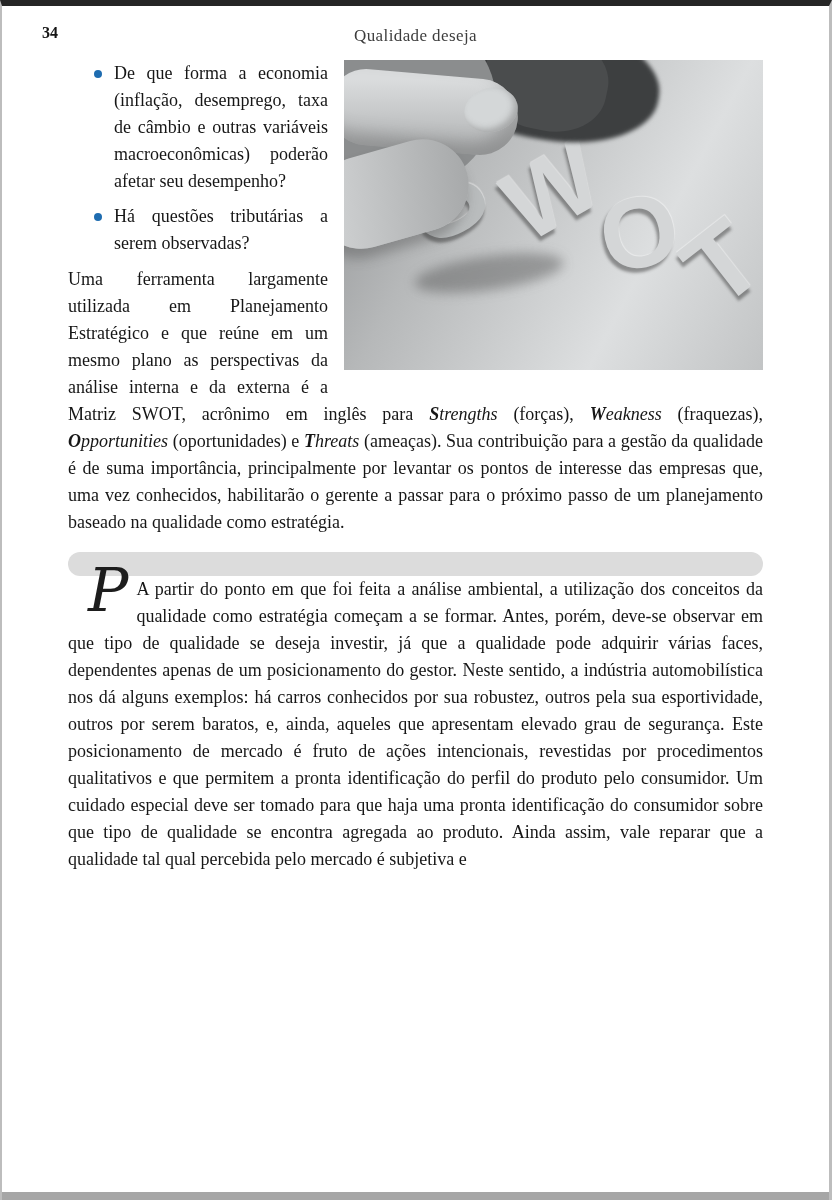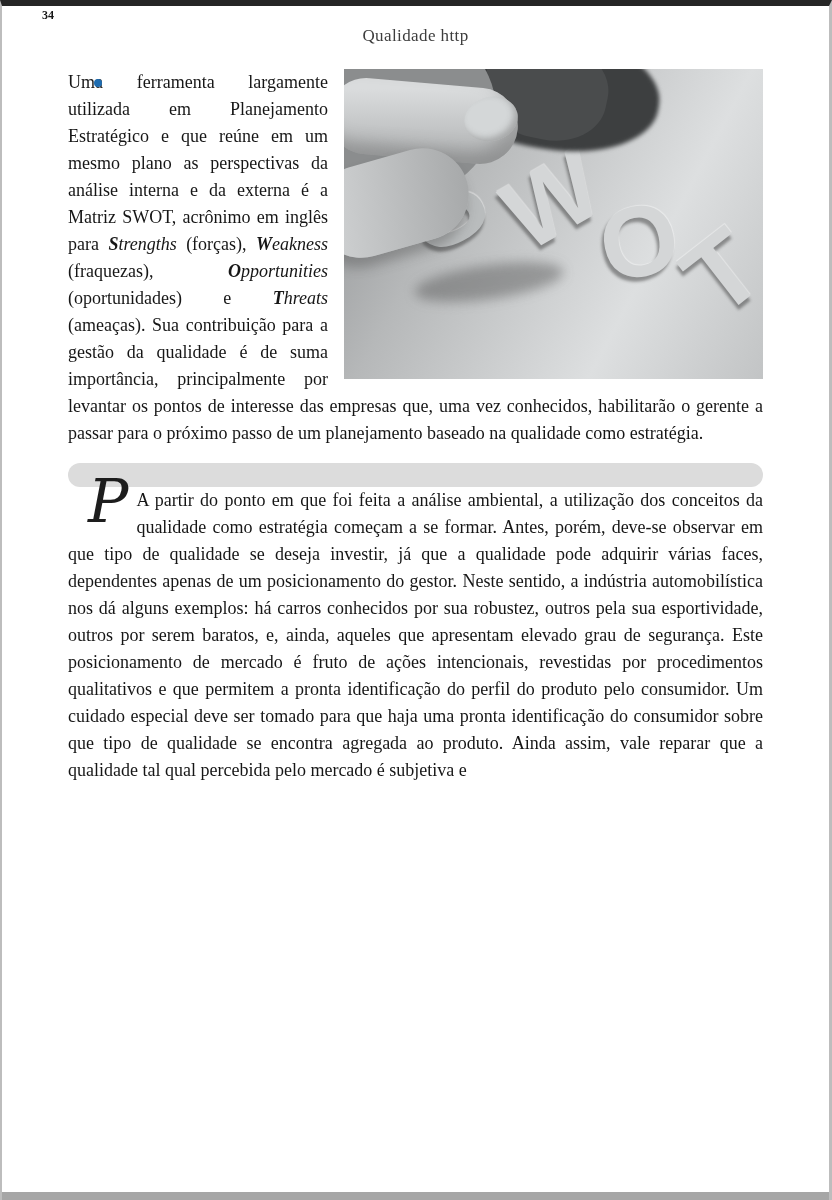--- a/index.html
+++ b/index.html
@@ -16,22 +16,22 @@
     font-family:"Liberation Serif", serif;
     color:#161616;
   }
   .bottom-bar {
     position:absolute; left:0; right:0; bottom:0; height:8px;
     background:var(--bottom_bar,#a6a6a6);
   }
   
   .page-head { position:relative; height:54px; }
   .page-number {
-    position:absolute; left:40px; top:2px;
-    font-size:12px; font-weight:bold; color:#151515;
+    position:absolute; left:40px; top:18px;
+    font-size:16px; font-weight:bold; color:#151515;
   }
   .head-title {
     text-align:center; padding-top:20px;
     font-size:17px; color:#3d3d3d; letter-spacing:.4px;
   }
   
   .content { margin:0 66px; }
   p.body, .bullet-list li {
     font-size:18px; line-height:27px; text-align:justify;
   }
@@ -125,21 +125,21 @@
     margin:30px 0 16px 0;
   }
 </style>
 </head>
 <body>
 
 <div class="page">
 
   <div class="page-head">
     <div class="page-number">34</div>
-    <div class="head-title">Qualidade http</div>
+    <div class="head-title">Qualidade deseja</div>
   </div>
 
   <div class="content">
 
     <div class="figure">
       <div class="s-floor-shadow"></div>
       <div class="letter letter-s">S</div>
       <div class="letter letter-w">W</div>
       <div class="letter letter-o">O</div>
       <div class="letter letter-t">T</div>
@@ -149,20 +149,25 @@
         <div class="palm"></div>
         <div class="finger-index"></div>
         <div class="fingernail"></div>
         <div class="thumb"></div>
       </div>
     </div>
 
     <ul class="bullet-list">
       <li>
         <span class="bullet-dot"></span>
+        <span>De que forma a economia (inflação, desemprego, taxa de câmbio e outras variáveis macroeconômicas) poderão afetar seu desempenho?</span>
+      </li>
+      <li>
+        <span class="bullet-dot"></span>
+        <span>Há questões tributárias a serem observadas?</span>
       </li>
     </ul>
 
 
     <p class="body"><span>Uma ferramenta largamente utilizada em Planejamento Estratégico e que reúne em um mesmo plano as perspectivas da análise interna e da externa é a Matriz SWOT, acrônimo em inglês para </span><span class="seg-bi">S</span><span class="seg-i">trengths</span><span> (forças), </span><span class="seg-bi">W</span><span class="seg-i">eakness</span><span> (fraquezas), </span><span class="seg-bi">O</span><span class="seg-i">pportunities</span><span> (oportunidades) e </span><span class="seg-bi">T</span><span class="seg-i">hreats</span><span> (ameaças). Sua contribuição para a gestão da qualidade é de suma importância, principalmente por levantar os pontos de interesse das empresas que, uma vez conhecidos, habilitarão o gerente a passar para o próximo passo de um planejamento baseado na qualidade como estratégia.</span></p>
 
     <div class="info-box">
       <span class="dropcap">P</span>
     </div>
 

